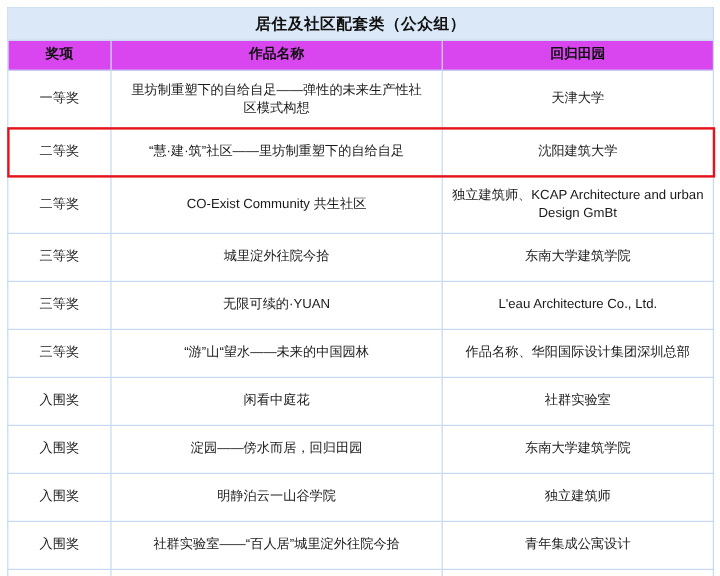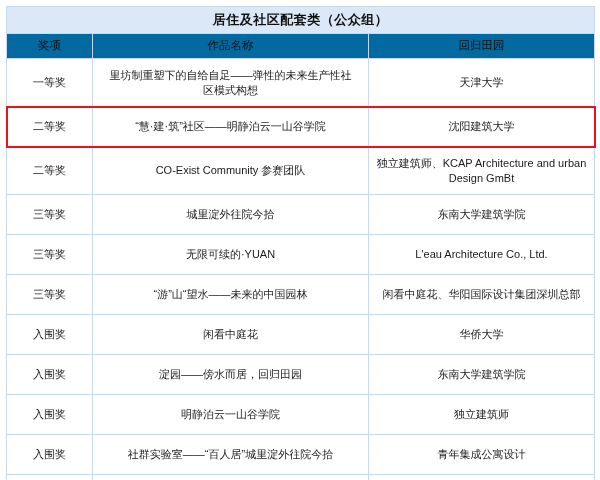--- a/index.html
+++ b/index.html
@@ -39,22 +39,22 @@
   .title-row td {
     background: #dbe8f7;
     font-weight: bold;
     font-size: 13px;
     height: 26px;
     color: #111111;
     border: 1px solid #c6d9f0;
     letter-spacing: 0.5px;
   }
   .head-row td {
-    background: #0369a1;
-    font-weight: normal;
+    background: #d946ef;
+    font-weight: bold;
     font-size: 11.5px;
     height: 24px;
     color: #111111;
     margin-top: 24px;
   }
   .col-award { width: 86px; }
   .col-work  { width: 276px; }
   .col-team  { width: 226px; }
 
   tbody tr.data-row td { height: 35px; background: #ffffff; }
@@ -90,47 +90,47 @@
       </tr>
     </thead>
     <tbody id="table-body">
         <tr class="data-row tall">
           <td>一等奖</td>
           <td class="work-cell">里坊制重塑下的自给自足——弹性的未来生产性社区模式构想</td>
           <td>天津大学</td>
         </tr>
         <tr class="data-row">
           <td>二等奖</td>
-          <td class="work-cell">“慧·建·筑”社区——明静泊云一山谷学院</td>
+          <td class="work-cell">“慧·建·筑”社区——里坊制重塑下的自给自足</td>
           <td>沈阳建筑大学</td>
         </tr>
         <tr class="data-row tall">
           <td>二等奖</td>
-          <td class="work-cell">CO-Exist Community  参赛团队</td>
+          <td class="work-cell">CO-Exist Community  共生社区</td>
           <td>独立建筑师、KCAP  Architecture and urban Design GmBt</td>
         </tr>
         <tr class="data-row">
           <td>三等奖</td>
           <td class="work-cell">城里淀外往院今拾</td>
           <td>东南大学建筑学院</td>
         </tr>
         <tr class="data-row">
           <td>三等奖</td>
           <td class="work-cell">无限可续的·YUAN</td>
           <td>L'eau  Architecture Co., Ltd.</td>
         </tr>
         <tr class="data-row">
           <td>三等奖</td>
           <td class="work-cell">“游”山“望水——未来的中国园林</td>
-          <td>闲看中庭花、华阳国际设计集团深圳总部</td>
+          <td>作品名称、华阳国际设计集团深圳总部</td>
         </tr>
         <tr class="data-row">
           <td>入围奖</td>
           <td class="work-cell">闲看中庭花</td>
-          <td>华侨大学</td>
+          <td>社群实验室</td>
         </tr>
         <tr class="data-row">
           <td>入围奖</td>
           <td class="work-cell">淀园——傍水而居，回归田园</td>
           <td>东南大学建筑学院</td>
         </tr>
         <tr class="data-row">
           <td>入围奖</td>
           <td class="work-cell">明静泊云一山谷学院</td>
           <td>独立建筑师</td>

